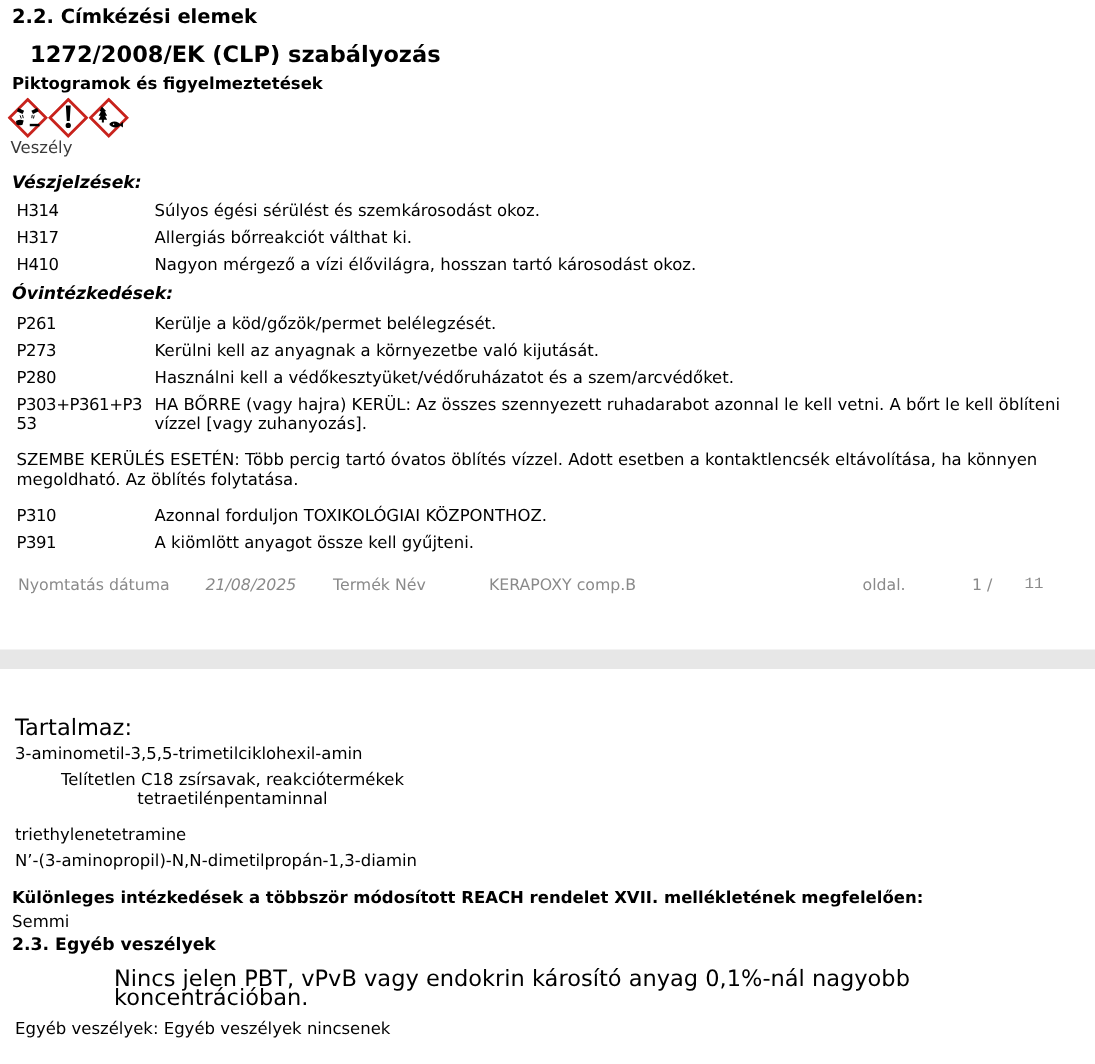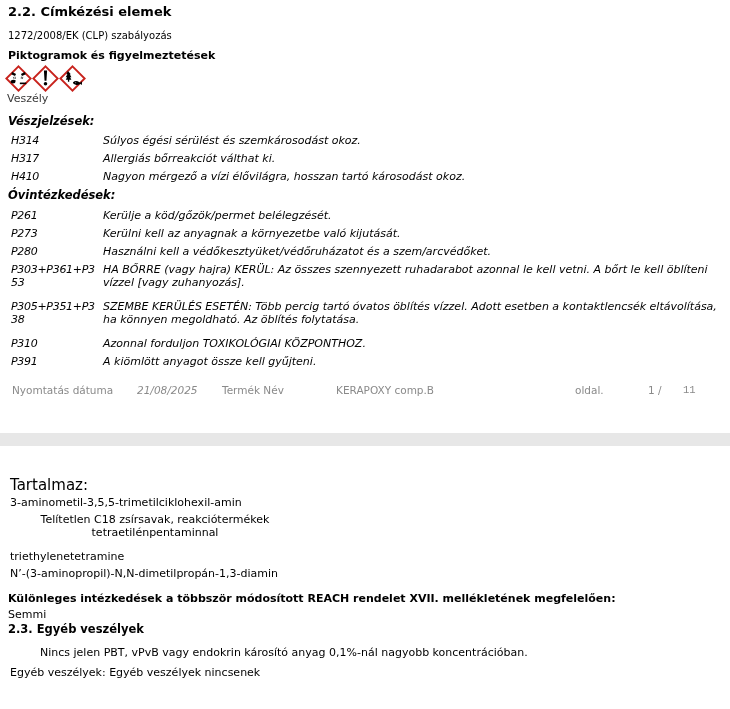--- a/index.html
+++ b/index.html
@@ -10,22 +10,22 @@
     color: #000;
     overflow: hidden;
   }
   .page { position: relative; width: 730px; height: 709px; }
 
   .doc-title {
     font-size: 13px; font-weight: bold;
     padding: 4px 0 0 8px; line-height: 16px;
   }
   .reg-line {
-    font-size: 10px; font-weight: normal;
-    padding-left: 8px; margin-top: 9px; line-height: 14px;
+    font-size: 15px; font-weight: bold;
+    padding-left: 20px; margin-top: 9px; line-height: 14px;
   }
   .picto-heading {
     font-size: 11px; font-weight: bold;
     padding-left: 8px; margin-top: 6px; line-height: 14px;
   }
   .picto-row {
     display: flex; align-items: flex-start;
     padding-left: 5px; margin-top: 2px; height: 27px;
   }
   .picto { width: 27px; height: 27px; margin-right: 0px; }
@@ -36,21 +36,21 @@
 
   .block-heading {
     font-size: 11.5px; font-weight: bold;
     padding-left: 8px; line-height: 14px; font-style: italic;
   }
   .hz-heading { margin-top: 9px; margin-bottom: 6px; }
   .pz-heading { margin-top: 3px; margin-bottom: 7px; }
 
   .stmt-row {
     display: flex; align-items: flex-start;
-    padding-left: 11px; margin-bottom: 5px; font-style: italic;
+    padding-left: 11px; margin-bottom: 5px;
   }
   .stmt-row.tall { margin-bottom: 11px; }
   .stmt-code {
     flex: 0 0 92px; width: 92px;
     font-size: 11px; line-height: 13px;
     letter-spacing: -0.3px;
     word-break: break-all;
     padding-right: 4px;
   }
   .stmt-text {
@@ -61,21 +61,21 @@
 
   .page-footer {
     position: absolute; left: 0; top: 383px;
     width: 637px; height: 14px;
     font-size: 10.5px; color: #8a8a8a; line-height: 14px;
   }
   .page-footer span { position: absolute; white-space: nowrap; }
   .f-print-label { left: 12px; }
   .f-print-date  { left: 137px; font-style: italic; }
   .f-prod-label  { left: 222px; }
-  .f-prod-name   { left: 336px; }
+  .f-prod-name   { left: 326px; }
   .f-page-label  { left: 575px; }
   .f-page-num    { left: 648px; }
   .f-page-total  { left: 683px; font-family: Liberation Mono, monospace; }
 
   .separator-band {
     position: absolute; left: 0; top: 433px;
     width: 730px; height: 13px;
     background: #e7e7e7;
   }
 
@@ -98,21 +98,21 @@
     padding-left: 8px; line-height: 14px; margin-bottom: 2px;
   }
   .reach-value {
     font-size: 11px; padding-left: 8px; line-height: 13px; margin-bottom: 1px;
   }
   .sec23-title {
     font-size: 11.5px; font-weight: bold;
     padding-left: 8px; line-height: 14px; margin-bottom: 10px;
   }
   .pbt-line {
-    font-size: 11px; padding-left: 40px; line-height: 13px; margin-bottom: 7px;
+    font-size: 15px; padding-left: 40px; line-height: 13px; margin-bottom: 7px; margin-left: 36px;
   }
   .other-line {
     font-size: 11px; padding-left: 10px; line-height: 13px;
   }
 </style>
 </head>
 <body>
 
 <div class="page">
 
@@ -182,21 +182,20 @@
     </div>
     <div class="stmt-row">
       <span class="stmt-code">P280</span>
       <span class="stmt-text">Használni kell a védőkesztyüket/védőruházatot és a szem/arcvédőket.</span>
     </div>
     <div class="stmt-row tall">
       <span class="stmt-code">P303+P361+P353</span>
       <span class="stmt-text">HA BŐRRE (vagy hajra) KERÜL: Az összes szennyezett ruhadarabot azonnal le kell vetni. A bőrt le kell öblíteni vízzel [vagy zuhanyozás].</span>
     </div>
     <div class="stmt-row tall">
-      <span class="stmt-code">P305+P351+P338</span>
       <span class="stmt-text">SZEMBE KERÜLÉS ESETÉN: Több percig tartó óvatos öblítés vízzel. Adott esetben a kontaktlencsék eltávolítása, ha könnyen megoldható. Az öblítés folytatása.</span>
     </div>
     <div class="stmt-row">
       <span class="stmt-code">P310</span>
       <span class="stmt-text">Azonnal forduljon TOXIKOLÓGIAI KÖZPONTHOZ.</span>
     </div>
     <div class="stmt-row">
       <span class="stmt-code">P391</span>
       <span class="stmt-text">A kiömlött anyagot össze kell gyűjteni.</span>
     </div>

